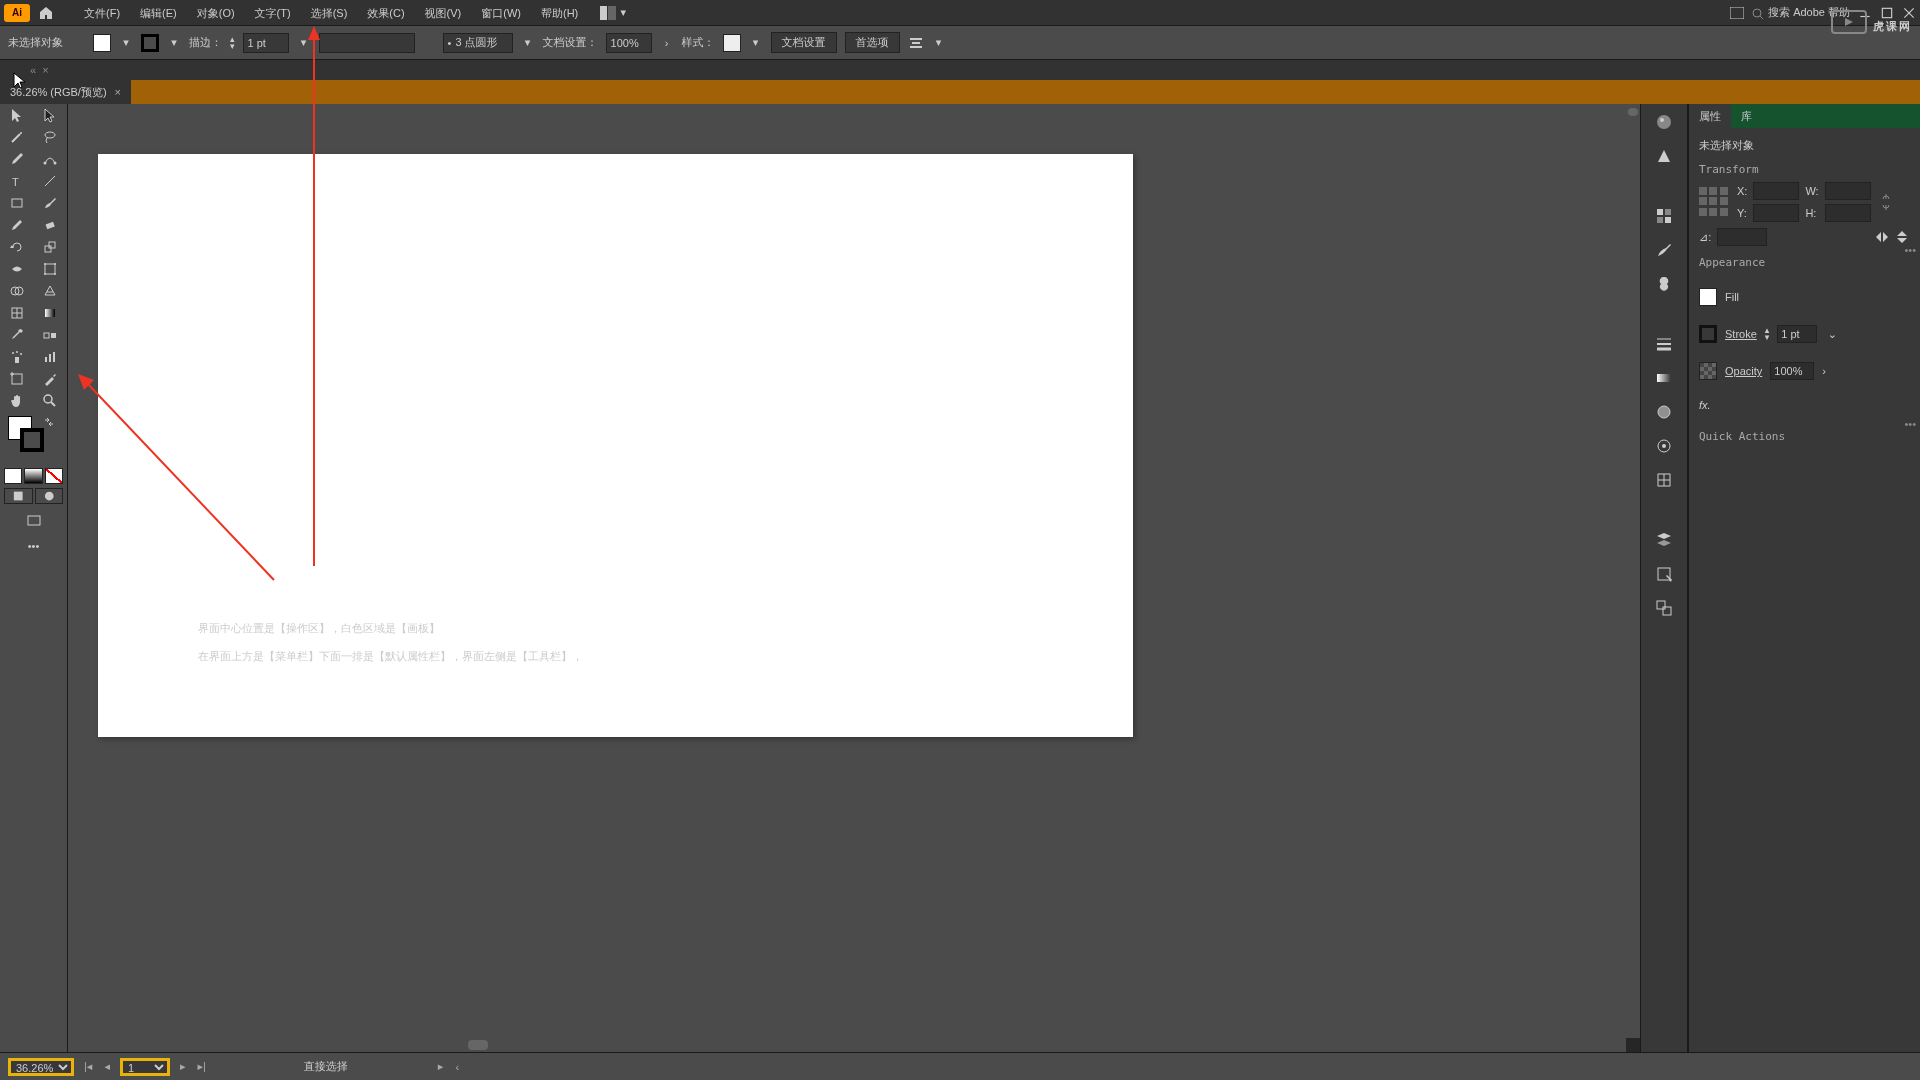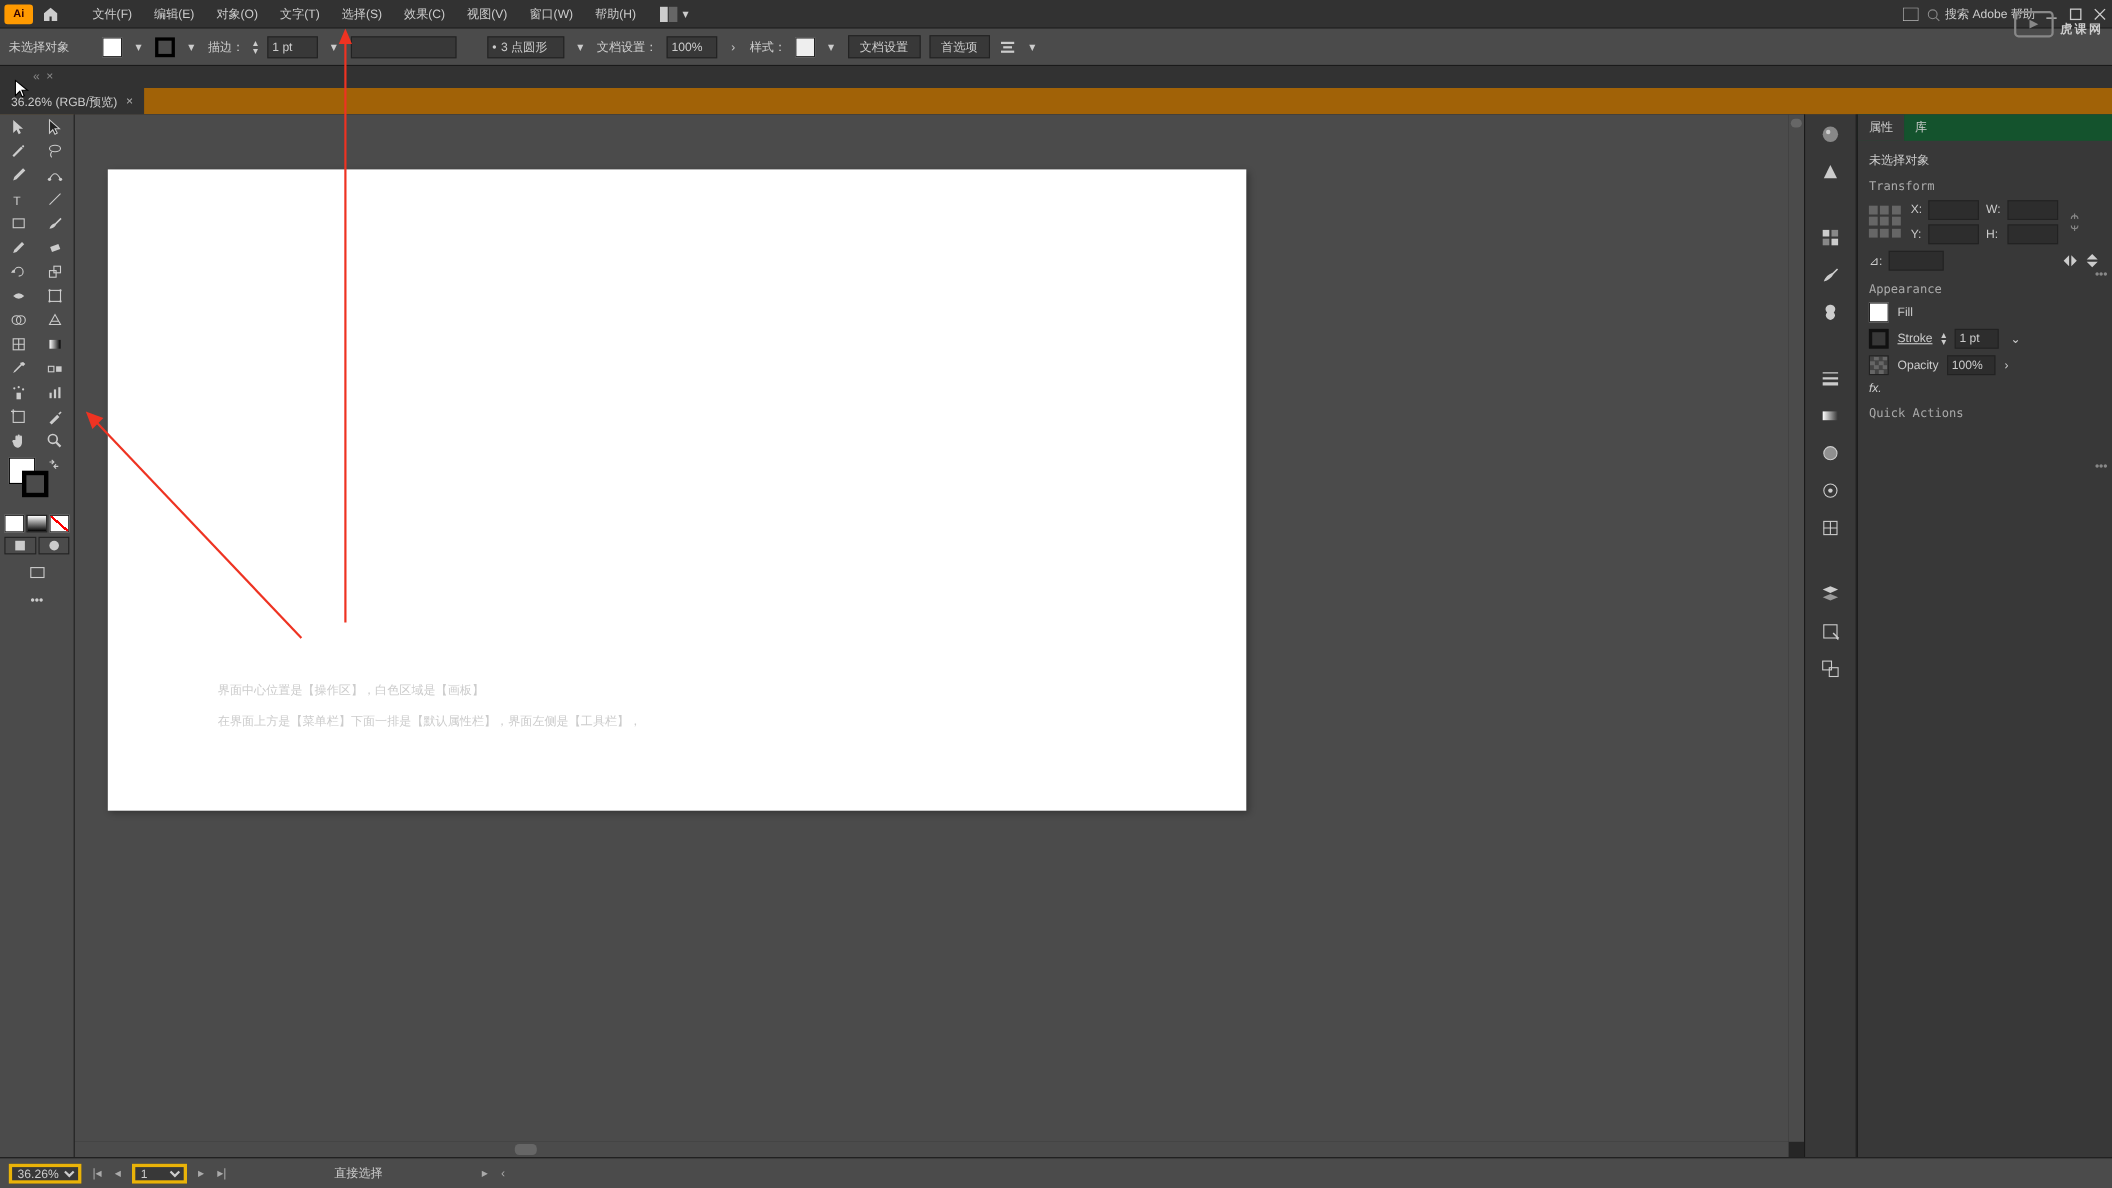--- a/index.html
+++ b/index.html
@@ -48,21 +48,21 @@
 .paneltabs{display:flex;height:24px;background:#14532d}
 .ptab{padding:0 10px;line-height:24px;cursor:pointer}
 .ptab.active{background:#383838}
 .panelbody{padding:10px}
 .section-title{font-family:monospace;color:#aaa;margin:10px 0 6px}
 .transform-grid{display:flex;gap:8px;align-items:center}
 .refbox{width:30px;height:30px;display:grid;grid-template-columns:repeat(3,1fr);grid-template-rows:repeat(3,1fr);gap:1px}
 .refbox div{background:#666;width:8px;height:8px}
 .tf-fields{display:grid;grid-template-columns:auto 1fr auto 1fr;gap:4px 6px;align-items:center;font-family:monospace}
 .tf-fields input{background:#2d2d2d;border:1px solid #222;height:18px;width:46px;color:#888;padding:0 3px}
-.appear-row{display:flex;align-items:center;gap:8px;margin:6px 0;font-family:monospace}
+.appear-row{display:flex;align-items:center;gap:8px;margin:19px 0;font-family:monospace}
 .appear-sw{width:18px;height:18px;border:1px solid #222}
 .statusbar{position:absolute;bottom:0;left:0;right:0;height:28px;background:#4b4b4b;display:flex;align-items:center;padding:0 8px;gap:8px;border-top:1px solid #1a1a1a}
 .statusbar select,.statusbar input{background:#383838;border:3px solid #eab308;color:#ccc;height:18px;padding:0 1px}
 .nav-arr{cursor:pointer;color:#aaa;padding:0 2px}
 .annot{position:absolute;color:#ee4433;font-size:20px;line-height:28px;font-weight:400;pointer-events:none}
 .arrow-svg{position:absolute;pointer-events:none}
 .cursor-fake{position:absolute;top:72px;left:13px;z-index:50}
 .opts{position:absolute;right:4px;color:#888;cursor:pointer}
 </style>
 </head>
@@ -515,21 +515,21 @@
     </div>
     <div class="appear-row">
       <div class="appear-sw" style="background:#383838;border:3px solid #111"></div>
       <span style="text-decoration:underline">Stroke</span>
       <span style="font-size:9px;line-height:7px">▴<br>▾</span>
       <input style="background: rgb(45, 45, 45); border: 1px solid rgb(34, 34, 34); height: 18px; width: 40px; color: rgb(204, 204, 204); padding: 0px 3px;" value="1 pt">
       <span class="dd">⌄</span>
     </div>
     <div class="appear-row">
       <div class="appear-sw" style="background:repeating-conic-gradient(#666 0 25%,#444 0 50%) 0 0/8px 8px"></div>
-      <span style="">Opacity</span>
+      <span style="text-decoration:underline">Opacity</span>
       <input style="background: rgb(45, 45, 45); border: 1px solid rgb(34, 34, 34); height: 18px; width: 44px; color: rgb(204, 204, 204); padding: 0px 3px;" value="100%">
       <span>›</span>
     </div>
     <div class="appear-row">
       <span style="font-style:italic">fx.</span>
     </div>
     <div class="opts" style="top:314px">•••</div>
 
     <div class="section-title">Quick Actions</div>
   </div>

